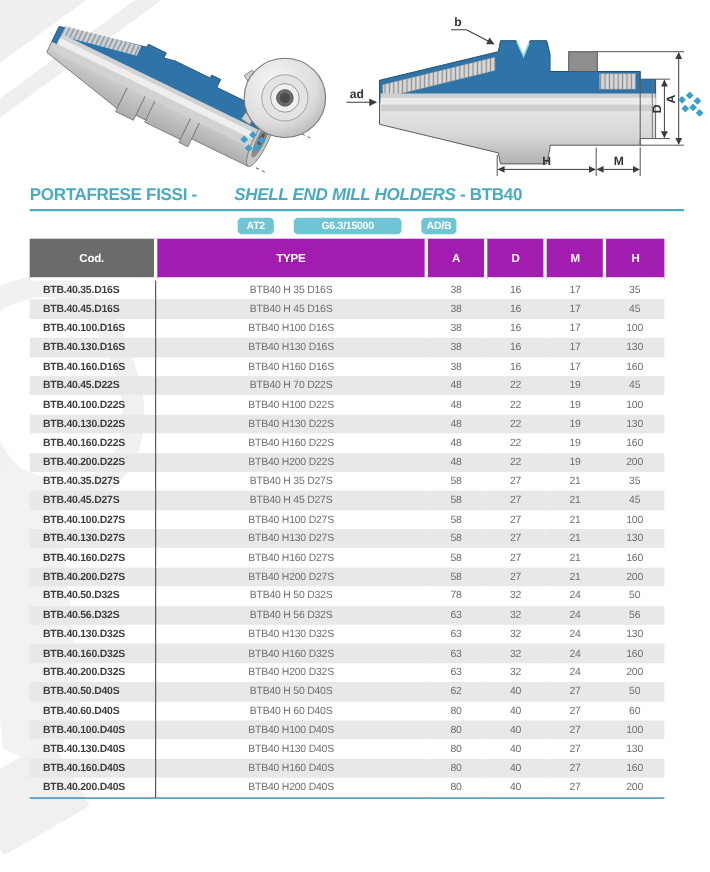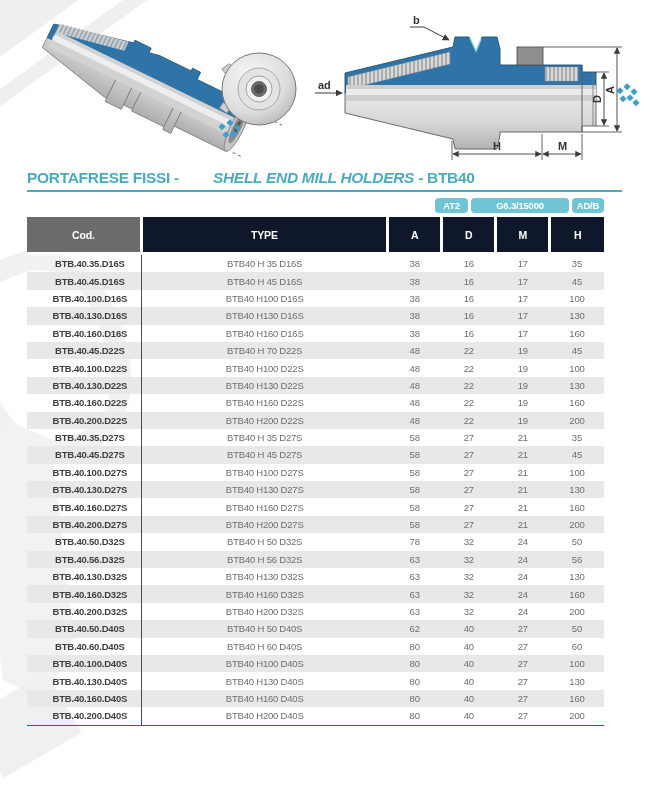--- a/index.html
+++ b/index.html
@@ -19,36 +19,36 @@
   svg text{font-family:"Liberation Sans",sans-serif;}
 
   
   .title{position:absolute;left:27px;top:169px;font-size:15.5px;font-weight:bold;
          letter-spacing:-0.3px;color:#4aabbf;white-space:nowrap;}
   .title .it{font-style:italic;margin-left:30px;}
   .rule{position:absolute;left:27px;top:190px;width:595px;height:2px;background:#4aabbf;}
 
   
   .badges{position:absolute;left:27px;top:198px;width:577px;display:flex;
-          justify-content:flex-end;gap:3px;}
+          justify-content:center;gap:18px;}
   .badge{background:#6fc5d3;color:#fff;font-size:9.5px;font-weight:bold;height:15px;
          line-height:15px;text-align:center;border-radius:4px;letter-spacing:-0.2px;}
   .badge.b1{width:33px}.badge.b2{width:98px}.badge.b3{width:32px}
 
   
   .tblwrap{position:absolute;left:27px;top:217px;width:577px;}
   table{border-collapse:collapse;table-layout:fixed;width:577px;border-bottom:1px solid #0369a1;}
   col.c-cod{width:114px}col.c-type{width:246px}col.c-n{width:54px}
   th{height:35px;font-size:10.5px;font-weight:bold;color:#fff;text-align:center;
-     background:#0f172a;border-bottom:3px solid #fff;letter-spacing:-0.2px;padding:0;}
+     background:#a21caf;border-bottom:3px solid #fff;letter-spacing:-0.2px;padding:0;}
   th.cod{background:#6b6b6b;}
   th + th{border-left:3px solid #fff;}
   td{height:17.4px;font-size:9.5px;color:#6e6e6e;text-align:center;padding:0;
      letter-spacing:-0.2px;white-space:nowrap;}
-  td:first-child{font-weight:bold;color:#3e3e3e;text-align:center;padding-left:12px;}
+  td:first-child{font-weight:bold;color:#3e3e3e;text-align:left;padding-left:12px;}
   td:nth-child(2){border-left:1px solid #4a4a4a;}
   tbody tr:nth-child(even){background:#e8e8e8;}
 </style>
 </head>
 <body>
 
 <div class="wm wm1"></div>
 <div class="wm wm2"></div>
 <div class="wm wm3"></div>
 <div class="wm wm4"></div>

